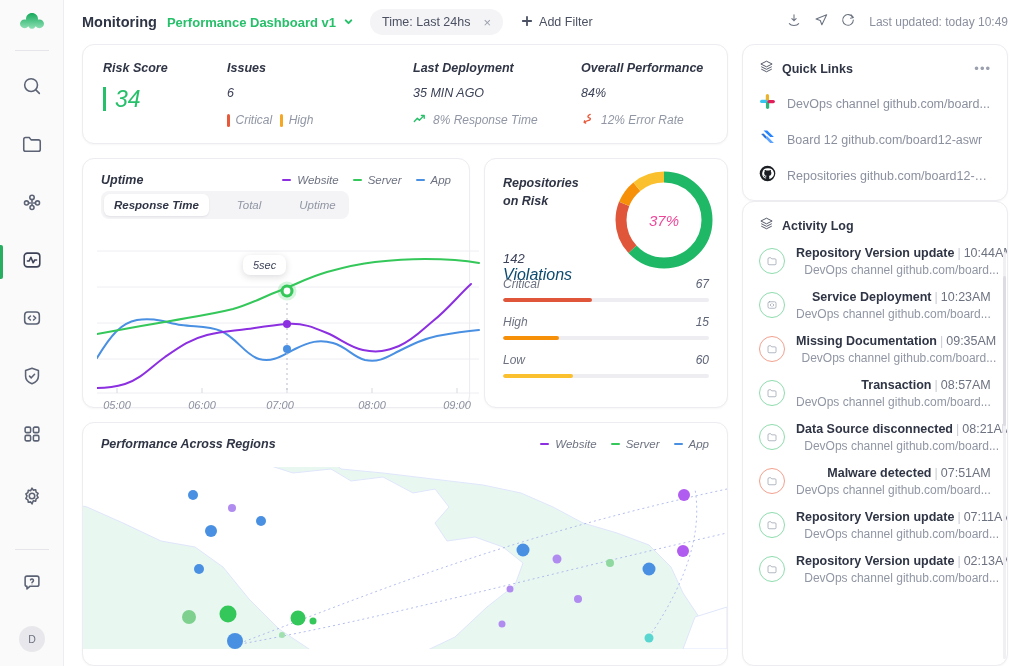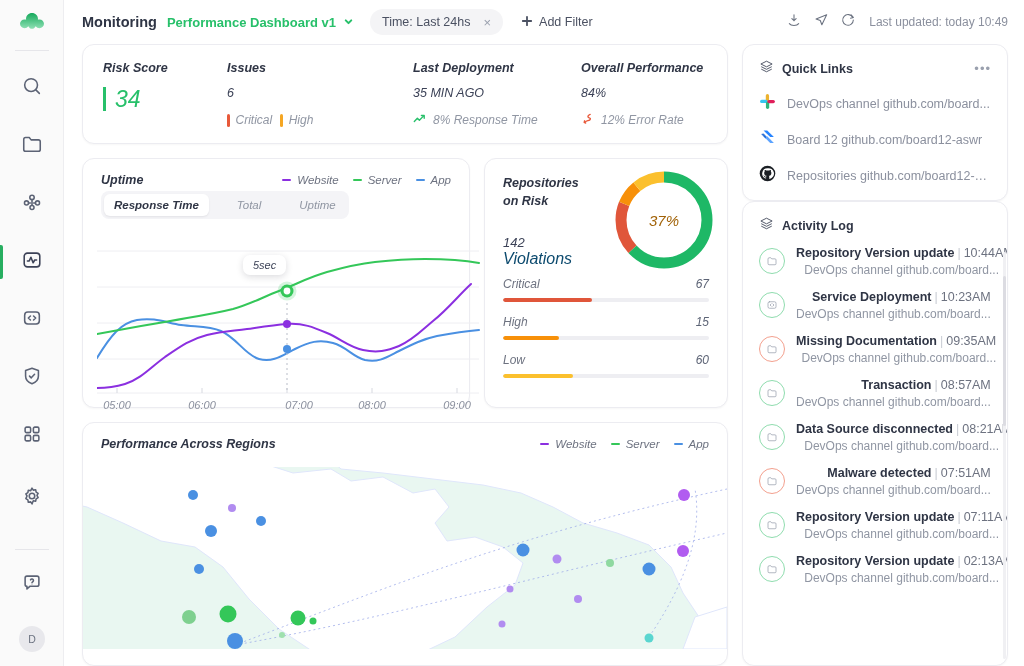--- a/index.html
+++ b/index.html
@@ -112,21 +112,21 @@
   .tooltip { position: absolute; background: #fff; border-radius: 7px; padding: 4px 10px;
              font-size: 11px; color: #3c4257; box-shadow: 0 2px 7px rgba(20,20,40,.15); }
 
   
   .repos { height: 250px; flex: 0 0 250px; padding: 16px 18px; position: relative; }
   .repo-title { font-size: 12.5px; font-weight: bold; color: #2f3545; line-height: 1.42; width: 95px; }
   .repo-viol-n { font-size: 13px; color: #3c4257; }
   .repo-viol-l { font-size: 16px; color: #0c4a6e; }
   .donut { position: absolute; right: 12px; top: 10px; width: 102px; height: 102px; }
   .donut-c { position: absolute; inset: 0; display: flex; align-items: center;
-             justify-content: center; font-size: 15px; color: #a16207; }
+             justify-content: center; font-size: 15px; color: #ec4899; }
   .bars { position: absolute; left: 18px; right: 18px; top: 118px; }
   .bar-row { margin-bottom: 13px; }
   .bar-top { display: flex; font-size: 12px; color: #6d7280; margin-bottom: 7px; }
   .bar-top .n { margin-left: auto; color: #5c6375; }
   .bar-bg { height: 4px; border-radius: 3px; background: #eeeef2; overflow: hidden; }
   .bar-fg { height: 4px; border-radius: 3px; }
 
   
   .mapcard { flex: 1; padding: 14px 18px 0; position: relative; overflow: hidden; min-height: 0; }
   .mapbody { position: absolute; left: 0; right: 0; top: 44px; bottom: 0;
@@ -432,32 +432,32 @@
             <div class="ylabels">
               <span style="top:8px">8sec</span>
               <span style="top:44px">6sec</span>
               <span style="top:80px">4sec</span>
               <span style="top:116px">2sec</span>
               <span style="top:150px">0</span>
             </div>
             <div class="xlabels">
               <span style="left:20px">05:00</span>
               <span style="left:105px">06:00</span>
-              <span style="left:202px">07:00</span>
+              <span style="left:183px">07:00</span>
               <span style="left:275px">08:00</span>
               <span style="left:360px">09:00</span>
             </div>
           </div>
 
           <div class="card repos" style="flex:1;">
             <div class="repo-title">
               <span>Repositories</span><br>
               <span>on Risk</span>
             </div>
-            <div style="margin-top:24px;">
+            <div style="margin-top:40px;">
               <div class="repo-viol-n">142</div>
               <div class="repo-viol-l">Violations</div>
             </div>
 
             <div class="donut">
               <svg viewBox="0 0 102 102" width="102" height="102">
                 <g transform="rotate(-90 51 51)" fill="none" stroke-width="11">
                   <circle cx="51" cy="51" r="43" stroke="#1eb866" stroke-dasharray="170.2 100.1" stroke-dashoffset="0"></circle>
                   <circle cx="51" cy="51" r="43" stroke="#e0563a" stroke-dasharray="48.6 221.7" stroke-dashoffset="-170.2"></circle>
                   <circle cx="51" cy="51" r="43" stroke="#f79009" stroke-dasharray="21.6 248.7" stroke-dashoffset="-218.8"></circle>

